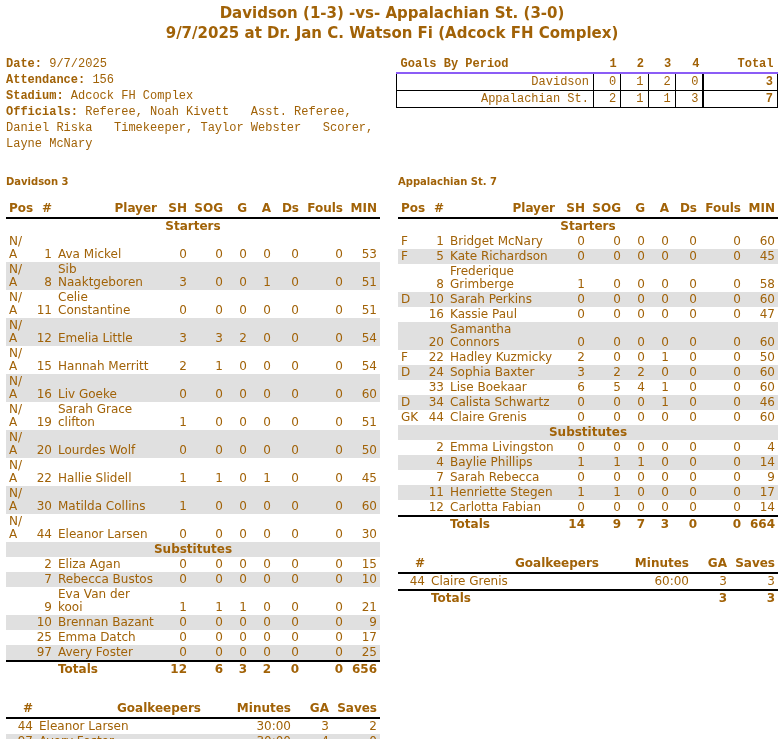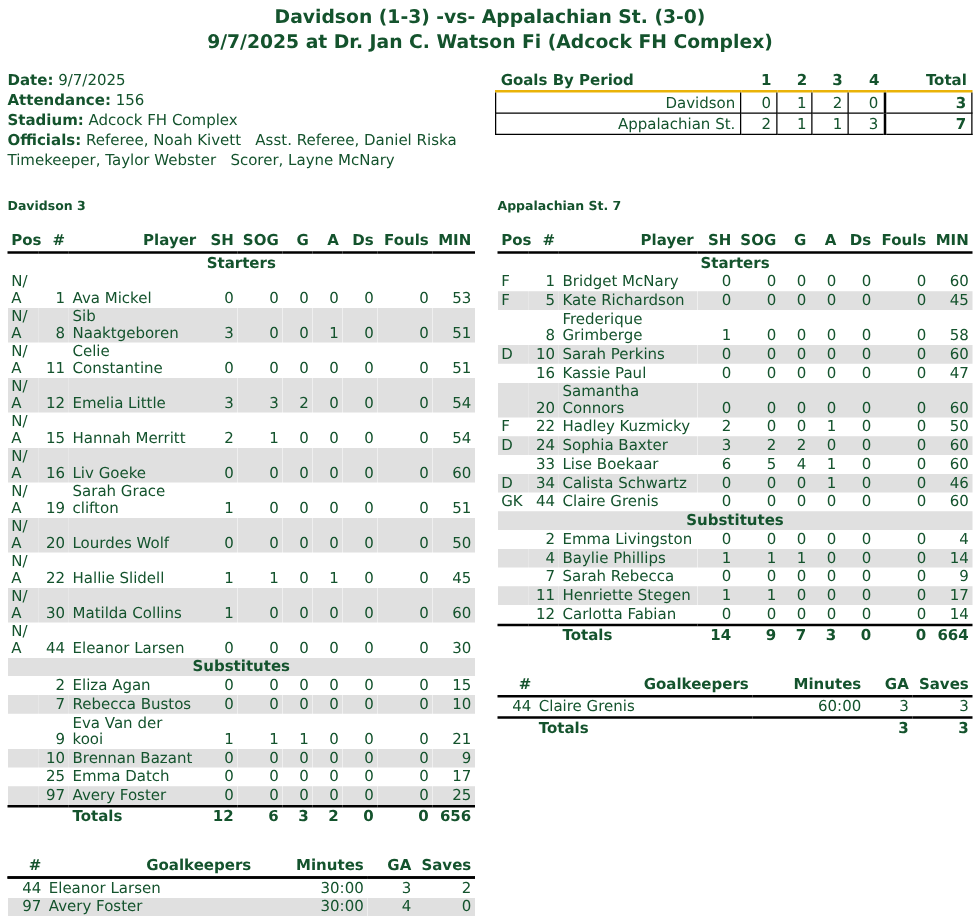--- a/index.html
+++ b/index.html
@@ -1,31 +1,31 @@
 <!DOCTYPE html>
 <html style="--stripe: #e0e0e0;"><head>
 <meta charset="utf-8">
 <style>
   :root { --stripe: #e0e0e0; }
   * { box-sizing: border-box; }
   html, body { margin: 0; padding: 0; background: #fff; }
   .page {
     width: 784px; height: 739px; overflow: hidden;
-    font-family: "DejaVu Sans", sans-serif; color: #14532d; background: #fff;
+    font-family: "DejaVu Sans", sans-serif; color: #a16207; background: #fff;
     position: relative;
   }
   .titles { text-align: center; padding-top: 3px; font-weight: bold; font-size: 15px; line-height: 20px; }
 
-  .top-section { display: flex; justify-content: space-between; padding: 0 6px; margin-top: 13px; }
+  .top-section { display: flex; justify-content: space-between; padding: 0 6px; margin-top: 13px; font-family: Liberation Mono, monospace; }
   .info-block { width: 372px; font-size: 12px; line-height: 16px; }
   .info-label { font-weight: bold; }
   .info-value { white-space: pre-wrap; }
 
   .goals-table { width: 382px; border-collapse: collapse; font-size: 12px; align-self: flex-start; }
-  .goals-table th { border-bottom: 2px solid #eab308; font-weight: bold; padding: 1px 4px; text-align: right; }
+  .goals-table th { border-bottom: 2px solid #8b5cf6; font-weight: bold; padding: 1px 4px; text-align: right; }
   .goals-table th.name-col { text-align: left; }
   .goals-table td { border: 1px solid #000; padding: 1px 4px; text-align: right; }
   .goals-table td.team-cell { text-align: right; }
   .goals-table td.total-cell { border-left: 2px solid #000; font-weight: bold; }
 
   .teams-section { display: flex; padding: 0 6px; margin-top: 16px; gap: 18px; }
   .team-col { width: 374px; }
   .team-col.right { width: 380px; }
   .team-heading { font-weight: bold; font-size: 10px; margin: 8px 0 14px 0; }
 

